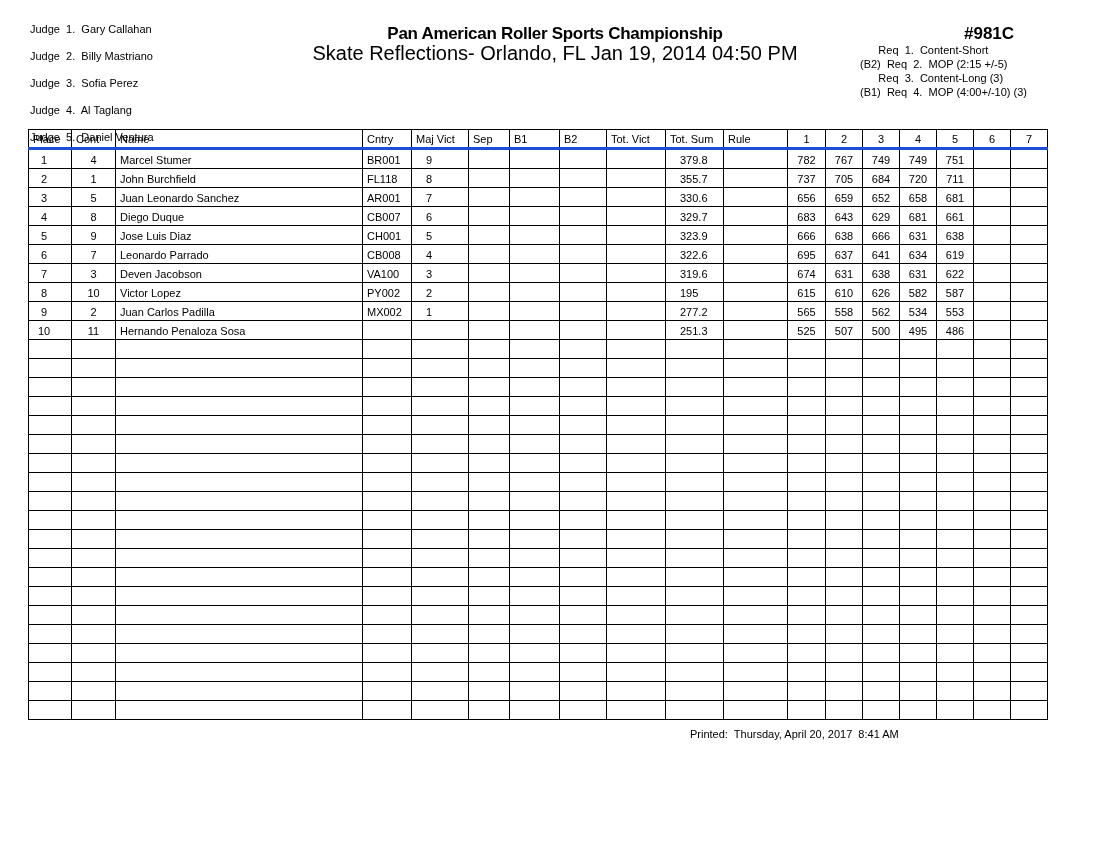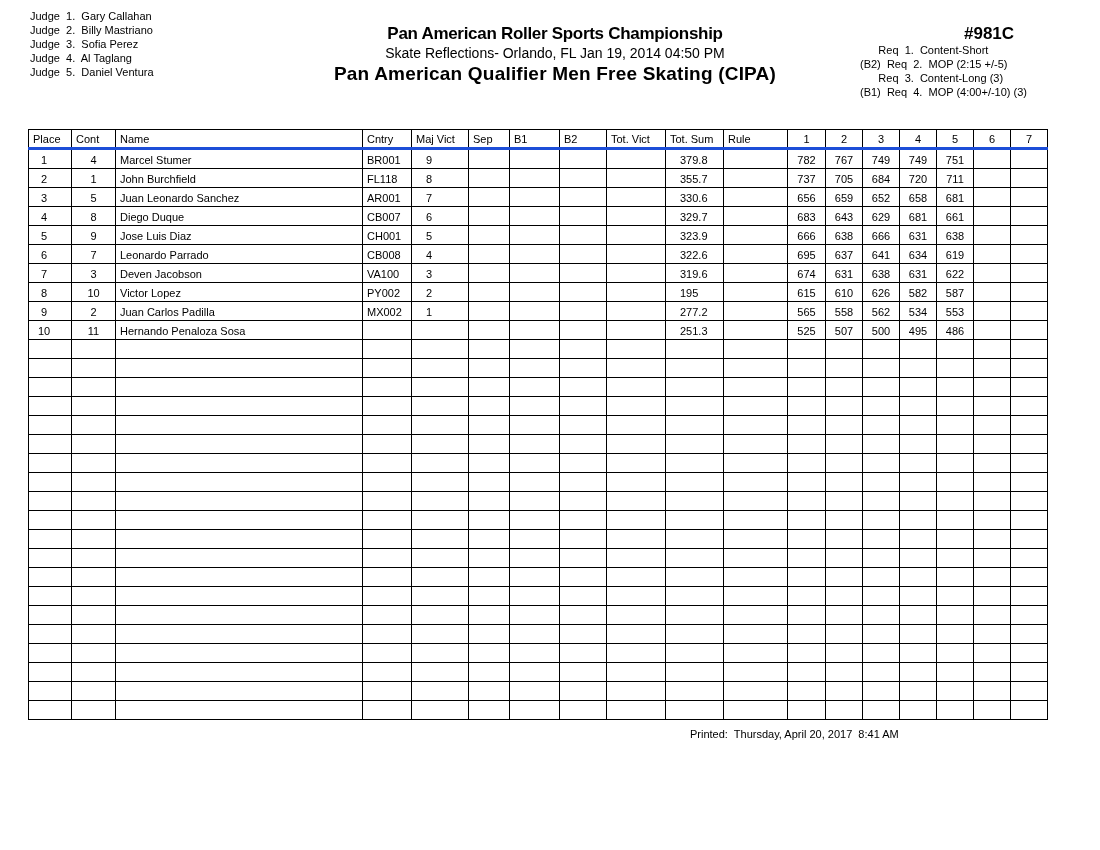--- a/index.html
+++ b/index.html
@@ -1,21 +1,21 @@
 <!DOCTYPE html>
 <html><head>
 <meta charset="utf-8">
 <style>
   html, body { margin:0; padding:0; background:#ffffff; }
   body { width:1100px; height:850px; position:relative; overflow:hidden; font-family:"Liberation Sans", sans-serif; color:#000; }
   .judges { position:absolute; left:30px; top:9px; font-size:11px; line-height:14px; }
-  .judges .j { white-space:pre; }
+  .judges .j { white-space:pre;margin-top:13px; }
   .titles { position:absolute; left:290px; top:24px; width:530px; text-align:center; }
   .t1 { font-size:17px; font-weight:bold; line-height:20px; letter-spacing:-0.3px; }
-  .t2 { font-size:14px; line-height:18px; }
+  .t2 { font-size:20px; line-height:18px; }
   .t3 { font-size:19px; font-weight:bold; line-height:24px; letter-spacing:0.2px; }
   .t4 { font-size:16px; line-height:22px; }
   .eventno { position:absolute; left:964px; top:24px; font-size:17px; font-weight:bold; }
   .reqs { position:absolute; left:860px; top:43px; font-size:11px; line-height:14px; }
   .reqs .r { white-space:pre; }
   table.grid { position:absolute; left:28px; top:129px; border-collapse:collapse; table-layout:fixed; font-size:11px; }
   table.grid td, table.grid th { border:1px solid #000; height:18px; padding:0 0 0 4px; font-weight:normal; text-align:left; white-space:nowrap; overflow:hidden; vertical-align:bottom; line-height:16px; }
   table.grid thead th { border-bottom:3px solid #1d4ed8; height:17px;margin-top:16px; }
   table.grid .c { text-align:center; padding:0; }
   table.grid .pl { padding-left:12px; }
@@ -31,21 +31,20 @@
   <div class="j">Judge  1.  Gary Callahan</div>
   <div class="j">Judge  2.  Billy Mastriano</div>
   <div class="j">Judge  3.  Sofia Perez</div>
   <div class="j">Judge  4.  Al Taglang</div>
   <div class="j">Judge  5.  Daniel Ventura</div>
 </div>
 
 <div class="titles">
   <div class="t1">Pan American Roller Sports Championship</div>
   <div class="t2">Skate Reflections- Orlando, FL  Jan 19, 2014  04:50 PM</div>
-  <div class="t3">Pan American Qualifier Men Free Skating (CIPA)</div>
 </div>
 
 <div class="eventno">#981C</div>
 
 <div class="reqs">
   <div class="r">      Req  1.  Content-Short</div>
   <div class="r">(B2)  Req  2.  MOP (2:15 +/-5)</div>
   <div class="r">      Req  3.  Content-Long (3)</div>
   <div class="r">(B1)  Req  4.  MOP (4:00+/-10) (3)</div>
 </div>

